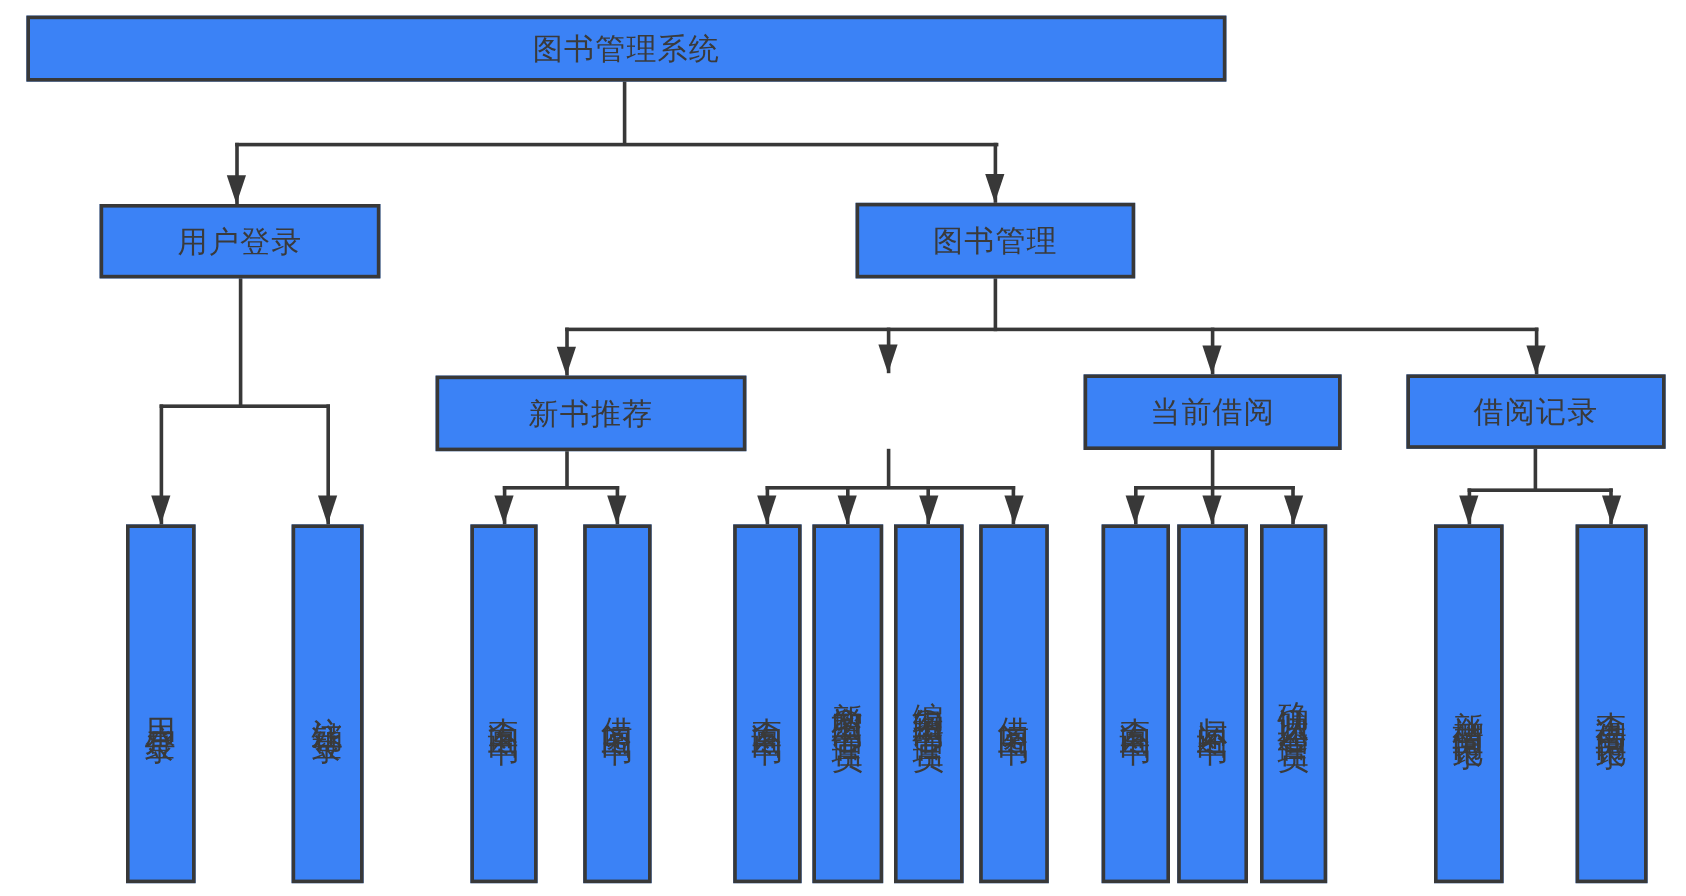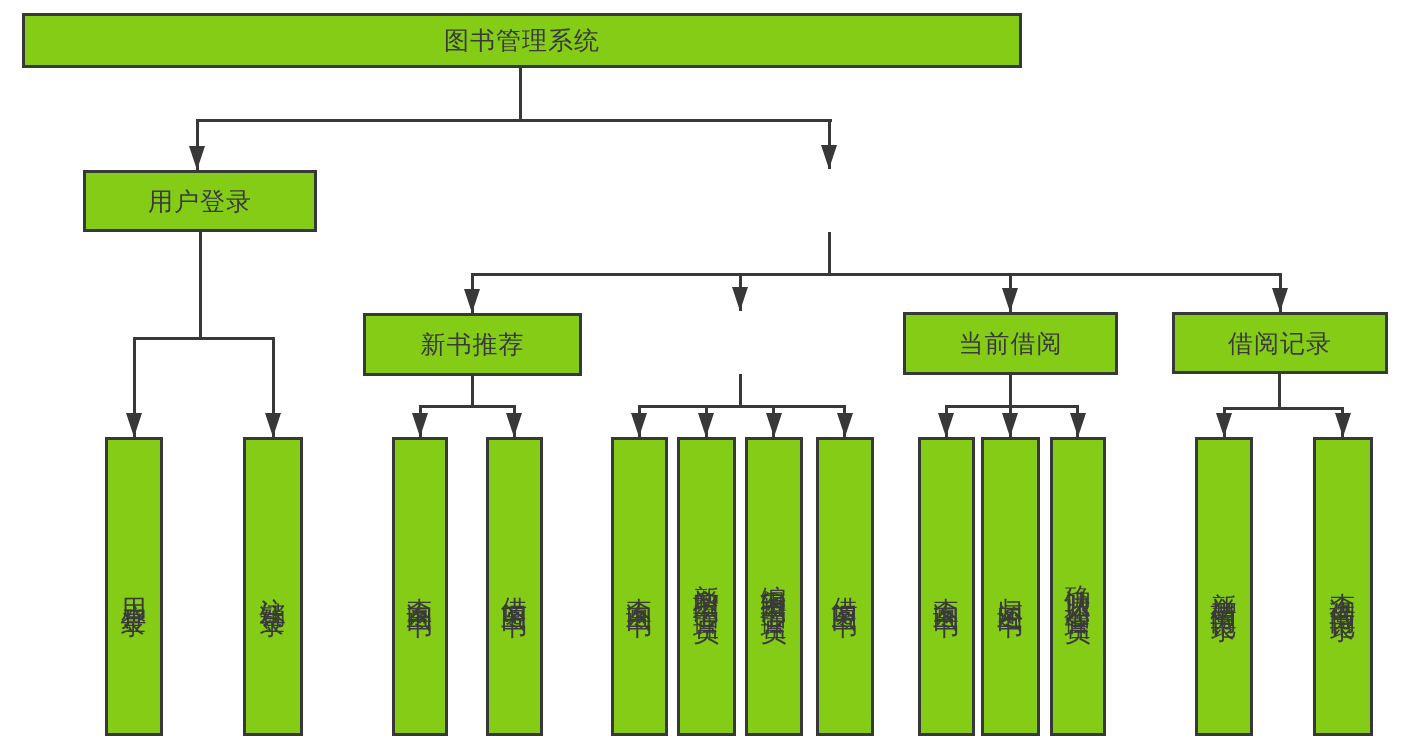--- a/index.html
+++ b/index.html
@@ -9,21 +9,21 @@
     height: 747px;
     background: #ffffff;
     overflow: hidden;
     font-family: "Liberation Sans", "DejaVu Sans", sans-serif;
     color: #333333;
   }
   .box {
     position: absolute;
     box-sizing: border-box;
     border: 3px solid #383838;
-    background: #84cc16;
+    background: #3b82f6;
     display: flex;
     align-items: center;
     justify-content: center;
   }
   .box .lbl {
     font-size: 25px;
     letter-spacing: 1px;
     color: #3a3a3a;
     white-space: nowrap;
   }
@@ -61,22 +61,25 @@
 
 <div class="stage">
 
   <div class="box" style="left:22px; top:13px; width:1000px; height:55px;">
     <span class="lbl">图书管理系统</span>
   </div>
 
   <div class="box" style="left:83px; top:170px; width:234px; height:62px;">
     <span class="lbl">用户登录</span>
   </div>
+  <div class="box" style="left:713px; top:169px; width:233px; height:63px;">
+    <span class="lbl">图书管理</span>
+  </div>
 
-  <div class="box" style="left:363px; top:313px; width:219px; height:63px;text-align:right;">
+  <div class="box" style="left:363px; top:313px; width:259px; height:63px;text-align:right;">
     <span class="lbl">新书推荐</span>
   </div>
   <div class="box" style="left:903px; top:312px; width:215px; height:63px;">
     <span class="lbl">当前借阅</span>
   </div>
   <div class="box" style="left:1172px; top:312px; width:216px; height:62px;">
     <span class="lbl">借阅记录</span>
   </div>
 
   <div class="box vbox" style="left:105px; top:437px; width:58px; height:299px;">

